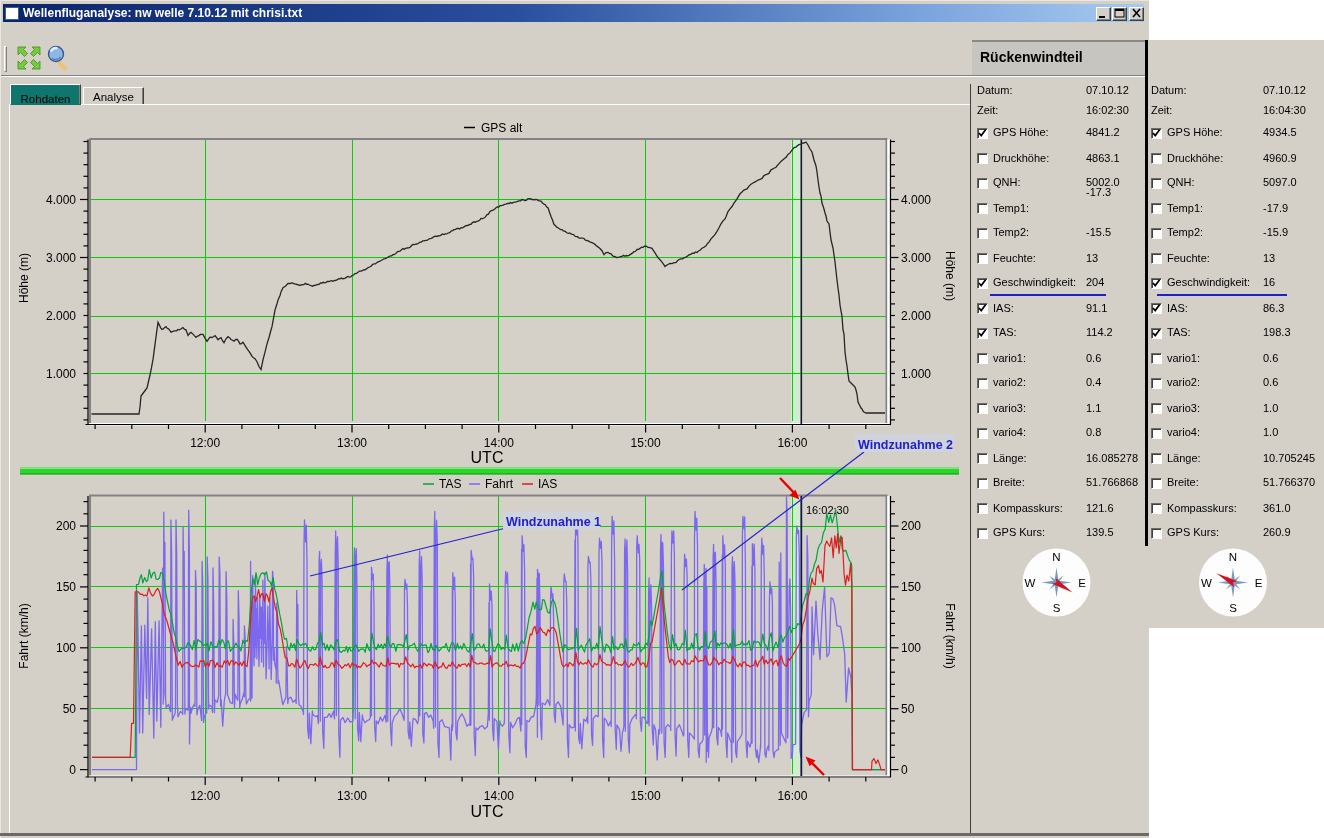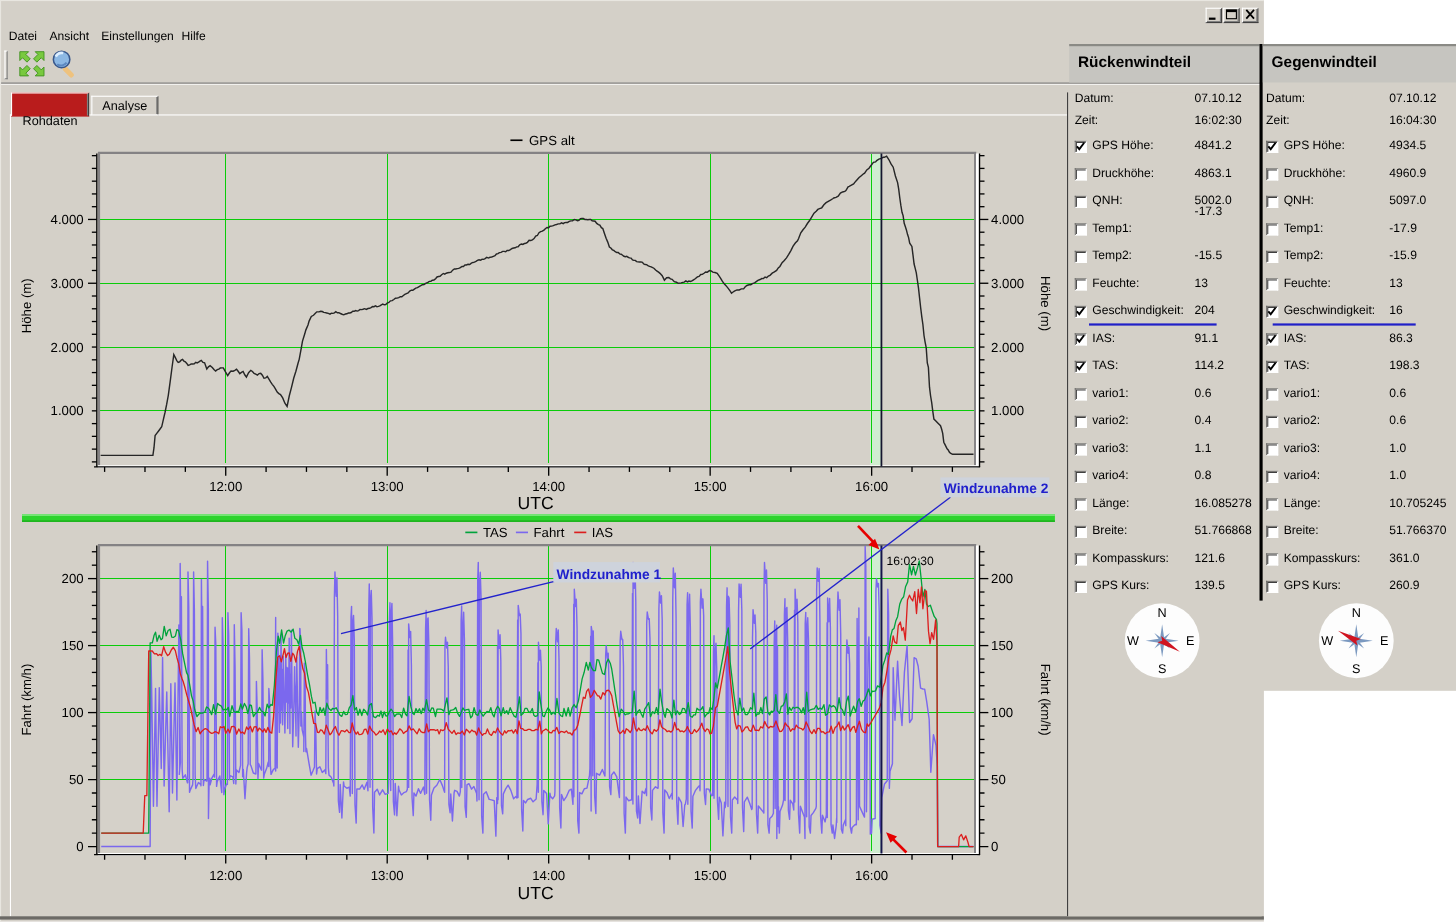--- a/index.html
+++ b/index.html
@@ -5,21 +5,21 @@
 #stage { position:relative; width:1324px; height:838px; background:#fff; }
 #win { position:absolute; left:0; top:0; width:1149px; height:838px; background:#d4d0c8; border-left:1px solid #e8e6e0; border-top:1px solid #e8e6e0; }
 #titlebar { position:absolute; left:3px; top:4px; width:1141px; height:18px; background:linear-gradient(to right,#0a246a 0%,#2a4f9e 45%,#7aa3dc 80%,#a6caf0 100%); }
 #titleico { position:absolute; left:2px; top:2.5px; width:14px; height:13px; background:#fff; border:1px solid #3c5a9c; }
 #titletxt { position:absolute; left:20px; top:2px; color:#fff; font-size:12px; font-weight:bold; white-space:nowrap; }
 .wbtn { position:absolute; top:6.5px; width:15px; height:14px; background:#d4d0c8; border:1px solid; border-color:#fff #404040 #404040 #fff; box-shadow:inset -1px -1px 0 #808080; font-size:9px; text-align:center; line-height:11px; color:#000; }
 #menubar { position:absolute; left:1px; top:23px; width:1145px; height:20px; }
 .mi { position:absolute; top:4px; font-size:11px; color:#000; }
 #toolbar { position:absolute; left:1px; top:43px; width:1145px; height:33px; border-bottom:1px solid #808080; box-shadow:0 1px 0 #fff; }
 .grip { position:absolute; left:3px; top:3px; width:3px; height:26px; border:1px solid; border-color:#fff #808080 #808080 #fff; }
-#tabRoh { position:absolute; left:10px; top:84px; width:71px; height:21px; background:#b91c1c; border:1px solid; border-color:#fff #404040 transparent #fff; box-shadow:inset -1px 0 0 #808080; font-size:11.5px; text-align:center; padding-top:20px; z-index:3; }
+#tabRoh { position:absolute; left:10px; top:84px; width:71px; height:21px; background:#0f766e; border:1px solid; border-color:#fff #404040 transparent #fff; box-shadow:inset -1px 0 0 #808080; font-size:11.5px; text-align:center; padding-top:8px; z-index:3; }
 #tabAna { position:absolute; left:83px; top:87px; width:61px; height:18px; background:#d4d0c8; border:1px solid; border-color:#fff #404040 transparent #fff; box-shadow:inset -1px 0 0 #808080; font-size:11.5px; text-align:center; padding-top:3px; }
 #tabpage { position:absolute; left:9px; top:104px; width:1138px; height:729px; border-top:1px solid #fff; border-left:1px solid #fff; }
 #winbottom { position:absolute; left:0; top:832.5px; width:1149px; height:3px; background:#6c6a66; }
 #rpanel1 { position:absolute; left:970px; top:84px; width:177px; height:749px; background:#d4d0c8; border-left:1px solid #404040; }
 .phead { position:absolute; top:40px; height:35px; background:#c6c5c0; border-top:2px solid #8a8a85; }
 .phead span { position:relative; left:8px; top:6px; font-weight:bold; font-size:14px; }
 #divider { position:absolute; left:1144.5px; top:40px; width:3.5px; height:506px; background:#000; }
 #rpanel2 { position:absolute; left:1148px; top:40px; width:176px; height:588px; background:#d4d0c8; }
 .cb { position:absolute; width:11px; height:11px; background:#fff; border:1px solid; border-color:#6c6a66 #fff #fff #6c6a66; box-shadow:inset 1px 1px 0 #404040; z-index:5; }
 .cb svg { position:absolute; left:-1px; top:-1px; }
@@ -29,36 +29,34 @@
 svg .t11 { font:11px "Liberation Sans",sans-serif; fill:#000; }
 svg .t16 { font:16px "Liberation Sans",sans-serif; fill:#000; }
 svg .ctxt { font:11.5px "Liberation Sans",sans-serif; fill:#000; }
 svg .ann { font:bold 12.5px "Liberation Sans",sans-serif; fill:#2020cc; }
 svg .grid { stroke:#00cc00; stroke-width:1; opacity:0.95; shape-rendering:crispEdges; }
 svg .ax { stroke:#000; stroke-width:1.2; }
 </style></head>
 <body>
 <div id="stage">
   <div id="win"></div>
+  <div id="titlebar">
+    <div id="titleico"></div>
+    <div id="titletxt">Wellenfluganalyse: nw welle 7.10.12 mit chrisi.txt</div>
+  </div>
   <div class="wbtn" style="left:1096px"><svg width="13" height="11">
         <rect x="2" y="8" width="6" height="2" fill="#000"></rect>
       </svg></div>
   <div class="wbtn" style="left:1112px"><svg width="13" height="11">
         <rect x="2" y="1" width="9" height="8" fill="none" stroke="#000"></rect>
         <rect x="2" y="1" width="9" height="2" fill="#000"></rect>
       </svg></div>
   <div class="wbtn" style="left:1129px"><svg width="13" height="11">
         <path d="M3 1 L10 9 M10 1 L3 9" stroke="#000" stroke-width="1.6"></path>
       </svg></div>
-  <div id="menubar">
-    <div class="mi" style="left:7px">Datei</div>
-    <div class="mi" style="left:44px">Ansicht</div>
-    <div class="mi" style="left:91px">Einstellungen</div>
-    <div class="mi" style="left:164px">Hilfe</div>
-  </div>
   <div id="toolbar">
     <div class="grip"></div>
     <svg style="position:absolute;left:16px;top:3px" width="24" height="24" viewBox="0 0 24 24">
       <g stroke="#3f8f1f" stroke-width="0.8" fill="#79c93f">
         <path d="M1 1 L9 1 L6.5 3.5 L10.5 7.5 L7.5 10.5 L3.5 6.5 L1 9 Z"></path>
         <path d="M23 1 L15 1 L17.5 3.5 L13.5 7.5 L16.5 10.5 L20.5 6.5 L23 9 Z"></path>
         <path d="M1 23 L9 23 L6.5 20.5 L10.5 16.5 L7.5 13.5 L3.5 17.5 L1 15 Z"></path>
         <path d="M23 23 L15 23 L17.5 20.5 L13.5 16.5 L16.5 13.5 L20.5 17.5 L23 15 Z"></path>
       </g>
     </svg>
@@ -72,21 +70,20 @@
   </div>
   <div id="tabRoh">Rohdaten</div>
   <div id="tabAna">Analyse</div>
   <div id="tabpage"></div>
   <div id="winbottom"></div>
 
   <div id="rpanel1"></div>
   <div class="phead" style="left:972px;width:172.5px"><span>Rückenwindteil</span></div>
   <div id="divider"></div>
   <div id="rpanel2"></div>
-  <div class="phead" style="left:1148px;width:176px"><span>Gegenwindteil</span></div>
 
   <div class="rowtxt" style="left:977px;top:84px">Datum:</div>
 <div class="rowtxt" style="left:1086px;top:84px">07.10.12</div>
 <div class="rowtxt" style="left:977px;top:104px">Zeit:</div>
 <div class="rowtxt" style="left:1086px;top:104px">16:02:30</div>
 <div class="cb" style="left:977px;top:128px">
       <svg width="11" height="11" viewBox="0 0 11 11">
         <path d="M2 5 L4.2 7.6 L8.6 1.8" stroke="#000" stroke-width="1.7" fill="none"></path>
       </svg>
     </div>

